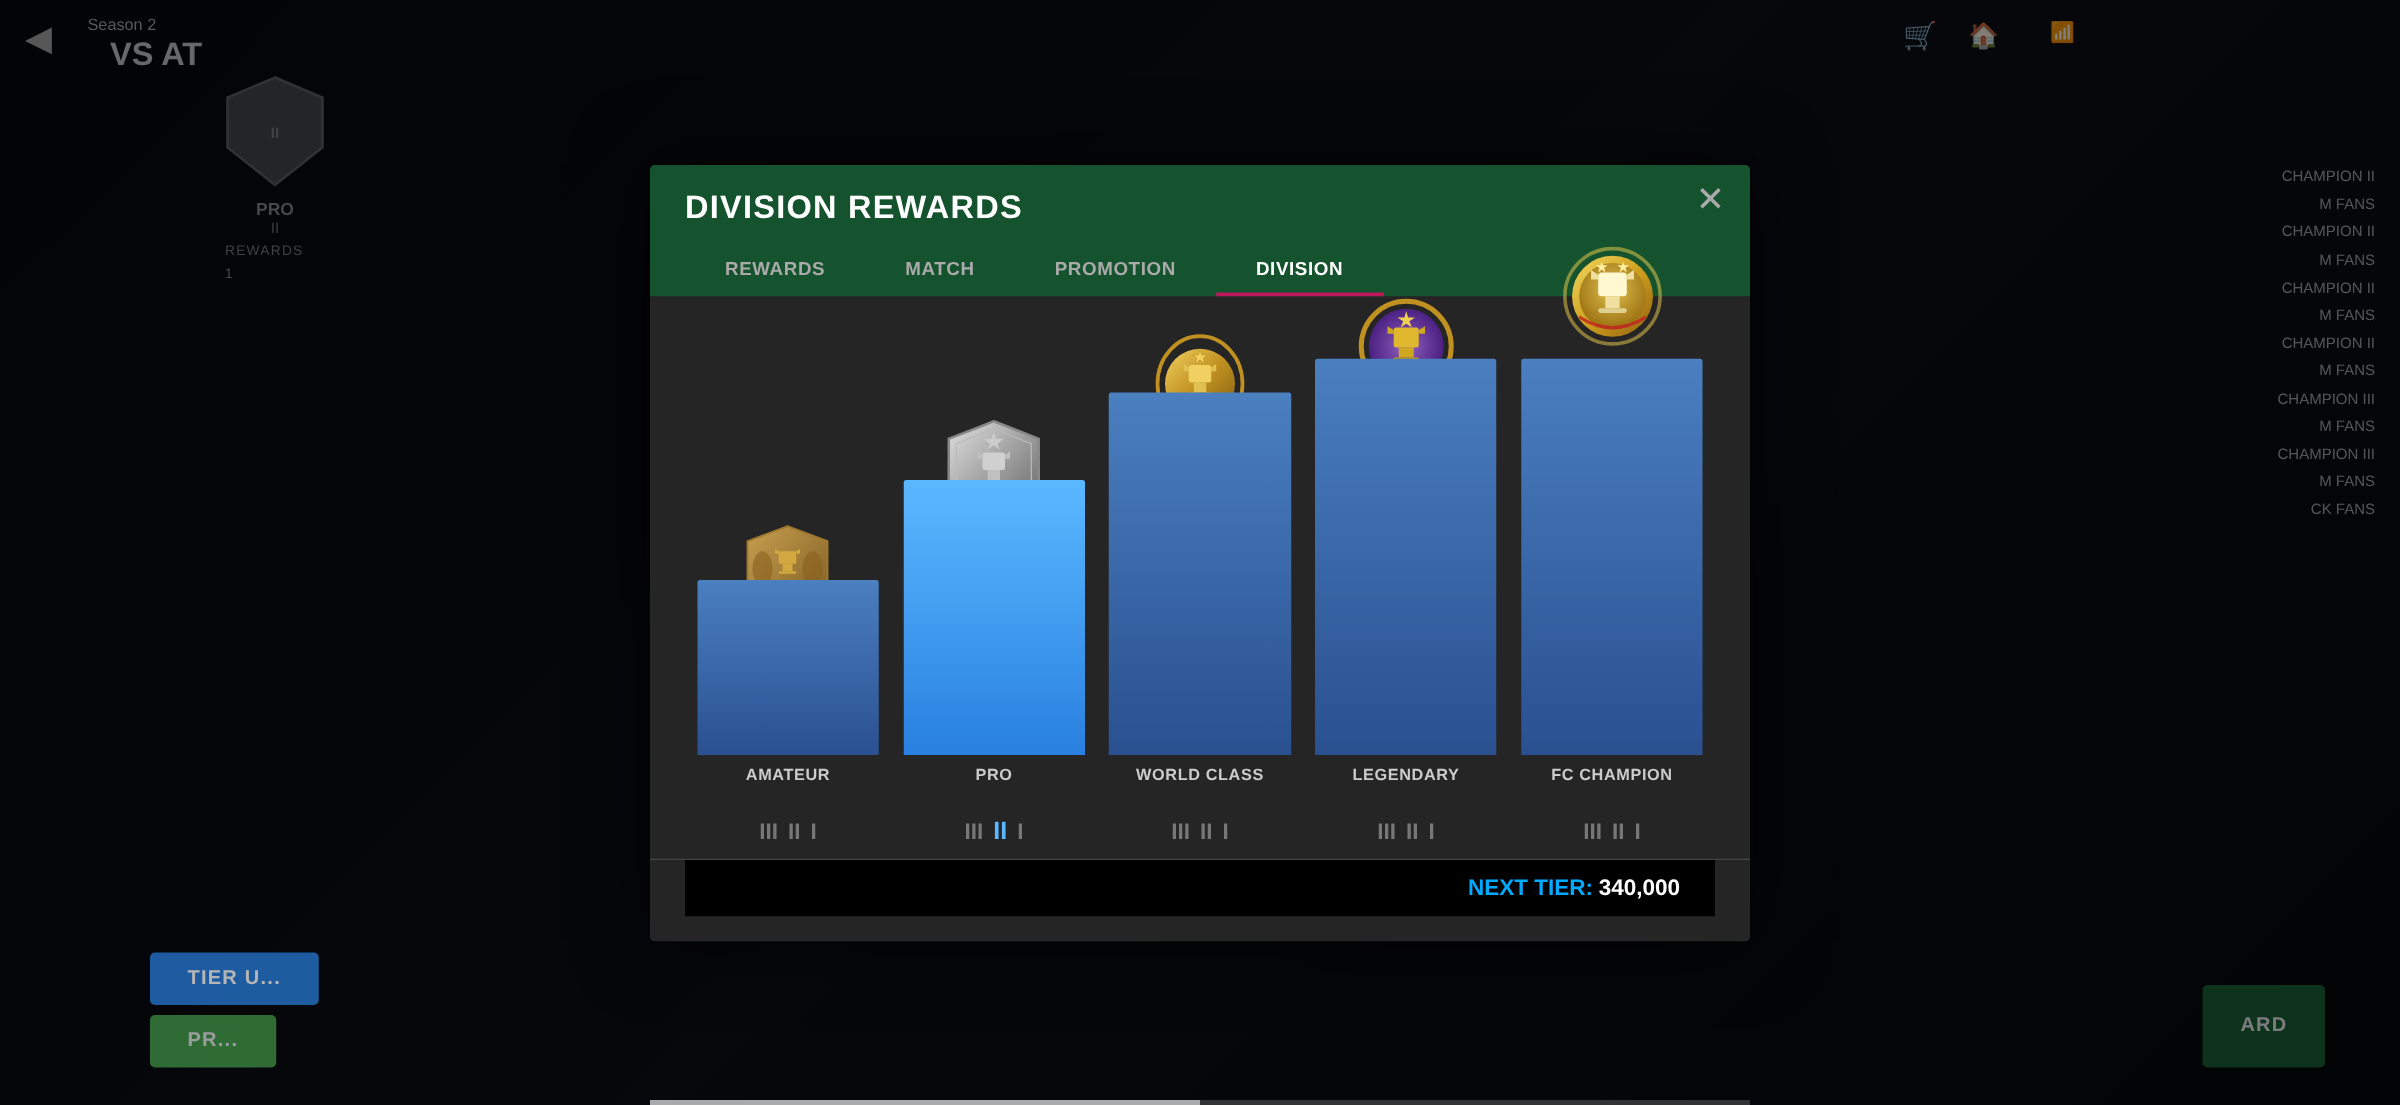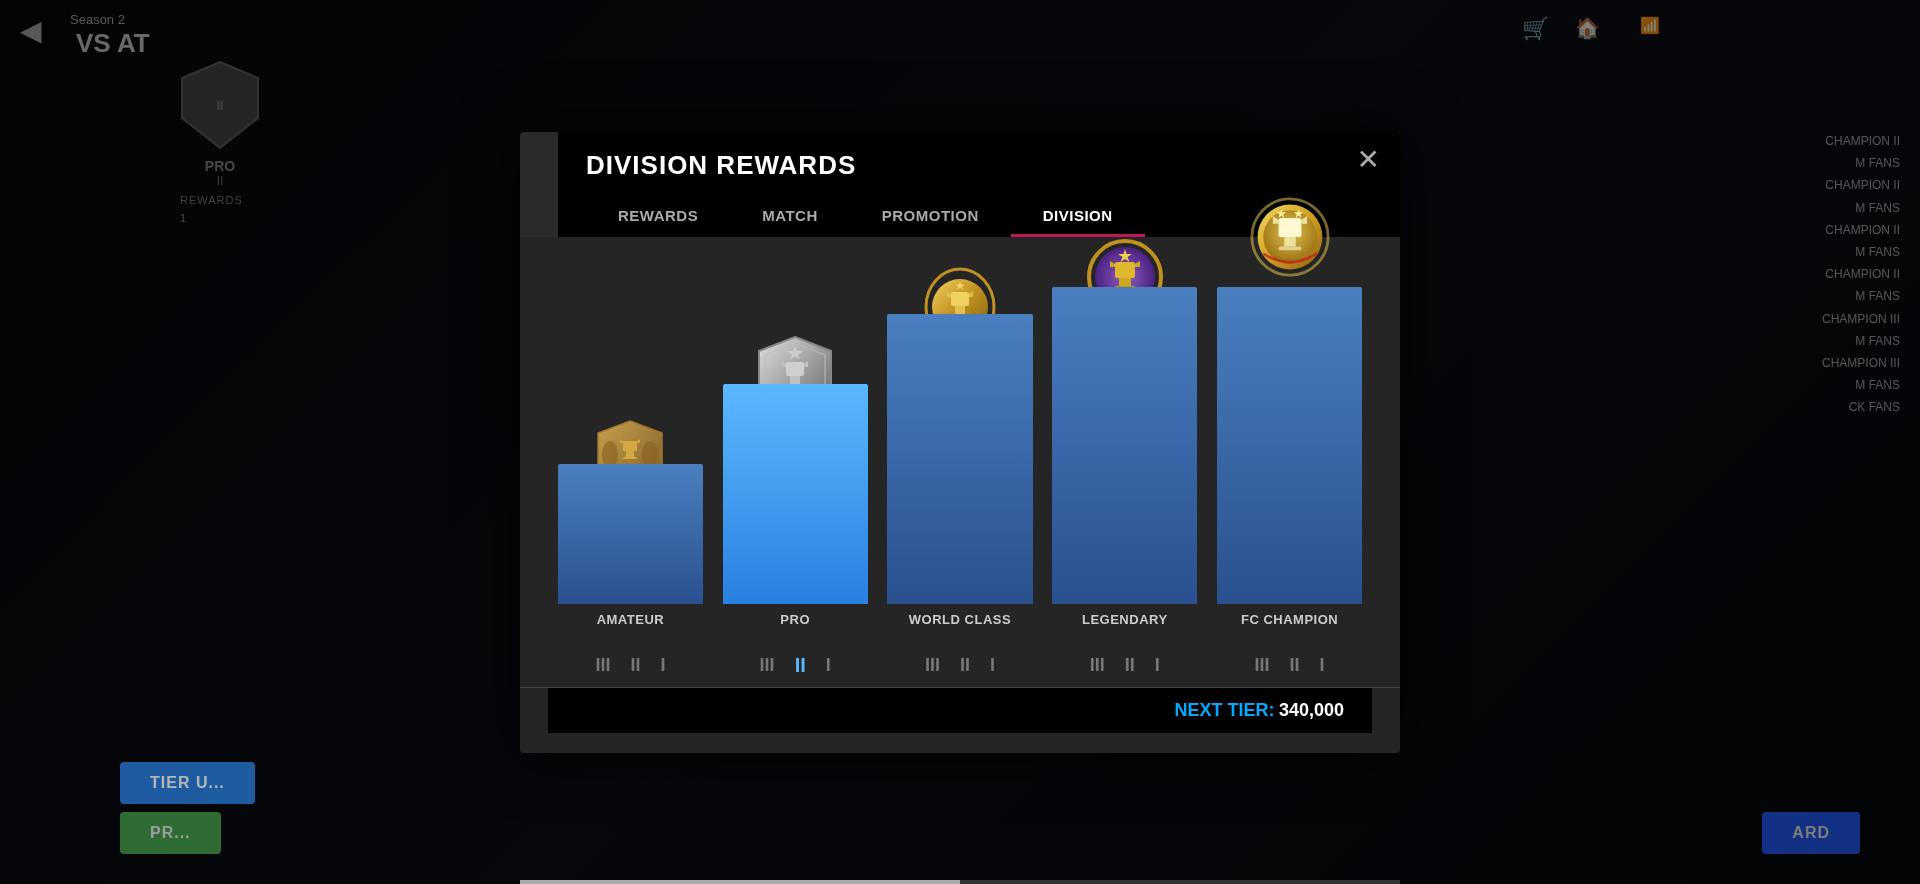--- a/index.html
+++ b/index.html
@@ -43,24 +43,23 @@
       border-radius: 4px;
       width: 880px;
       max-height: 760px;
       position: relative;
       overflow: hidden;
       box-shadow: 0 0 60px rgba(0,0,0,0.8);
     }
 
     
     .modal-header {
-      background: #000000;
+      background: #14532d;
       padding: 18px 28px 0 28px;
       position: relative;
-      margin-left: 38px;
     }
 
     .modal-title {
       color: #fff;
       font-size: 26px;
       font-weight: 900;
       letter-spacing: 1px;
       text-transform: uppercase;
       margin-bottom: 16px;
     }
@@ -167,21 +166,21 @@
       position: absolute;
       bottom: 10px;
       left: 0;
       right: 0;
       display: flex;
       justify-content: space-around;
     }
 
     .roman-group {
       display: flex;
-      gap: 20px;
+      gap: 8px;
       align-items: center;
       justify-content: center;
       flex: 1;
     }
 
     .roman-num {
       color: #777;
       font-size: 18px;
       font-weight: bold;
     }
@@ -262,42 +261,42 @@
       border-radius: 4px;
       z-index: 2;
       opacity: 0.6;
       letter-spacing: 1px;
     }
 
     .reward-btn {
       position: absolute;
       bottom: 30px;
       right: 60px;
-      background: #1d4ed8;
+      background: #14532d;
       color: #ccc;
       font-size: 16px;
       font-weight: bold;
-      padding: 12px 30px;
+      padding: 24px 30px;
       border-radius: 4px;
       z-index: 2;
       opacity: 0.6;
       letter-spacing: 1px;
     }
   </style>
 </head>
 <body>
 
 <div class="bg-content"></div>
 <div class="bg-overlay"></div>
 
 <div style="position:absolute;top:14px;left:20px;color:#aaa;font-size:28px;z-index:2;opacity:0.5;">◀</div>
 
 <div style="position:absolute;top:12px;left:70px;color:#aaa;font-size:13px;z-index:2;opacity:0.5;">Season 2</div>
 
-<div style="position:absolute;top:28px;left:76px;color:#ccc;font-size:26px;font-weight:bold;z-index:2;opacity:0.5;">VS AT</div>
+<div style="position:absolute;top:28px;left:88px;color:#ccc;font-size:26px;font-weight:bold;z-index:2;opacity:0.5;">VS AT</div>
 
 <div style="position:absolute;top:16px;right:370px;color:#aaa;font-size:22px;z-index:2;opacity:0.5;">🛒</div>
 <div style="position:absolute;top:16px;right:320px;color:#aaa;font-size:20px;z-index:2;opacity:0.5;">🏠</div>
 <div style="position:absolute;top:16px;right:260px;color:#aaa;font-size:16px;z-index:2;opacity:0.5;">📶</div>
 
 <div style="position:absolute;top:60px;left:180px;z-index:2;opacity:0.4;">
   
   <svg width="80" height="90" viewBox="0 0 80 90">
     <polygon points="40,2 78,18 78,58 40,88 2,58 2,18" fill="#555" stroke="#777" stroke-width="2"></polygon>
     <text x="40" y="50" text-anchor="middle" fill="#999" font-size="12" font-weight="bold">II</text>

